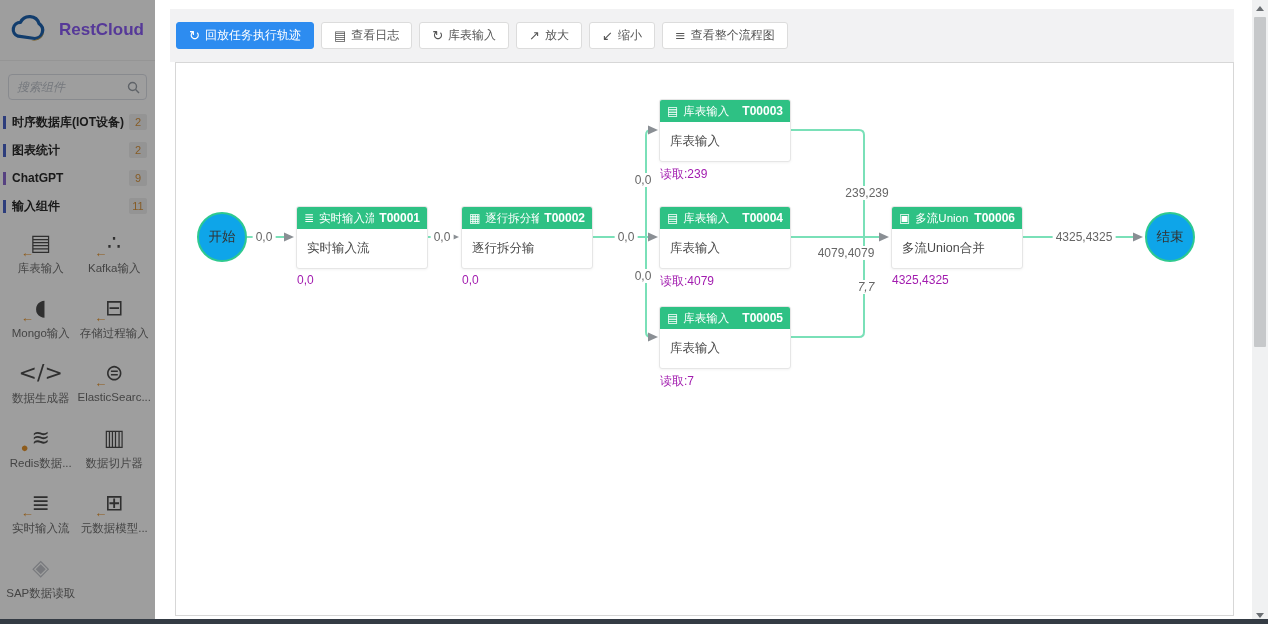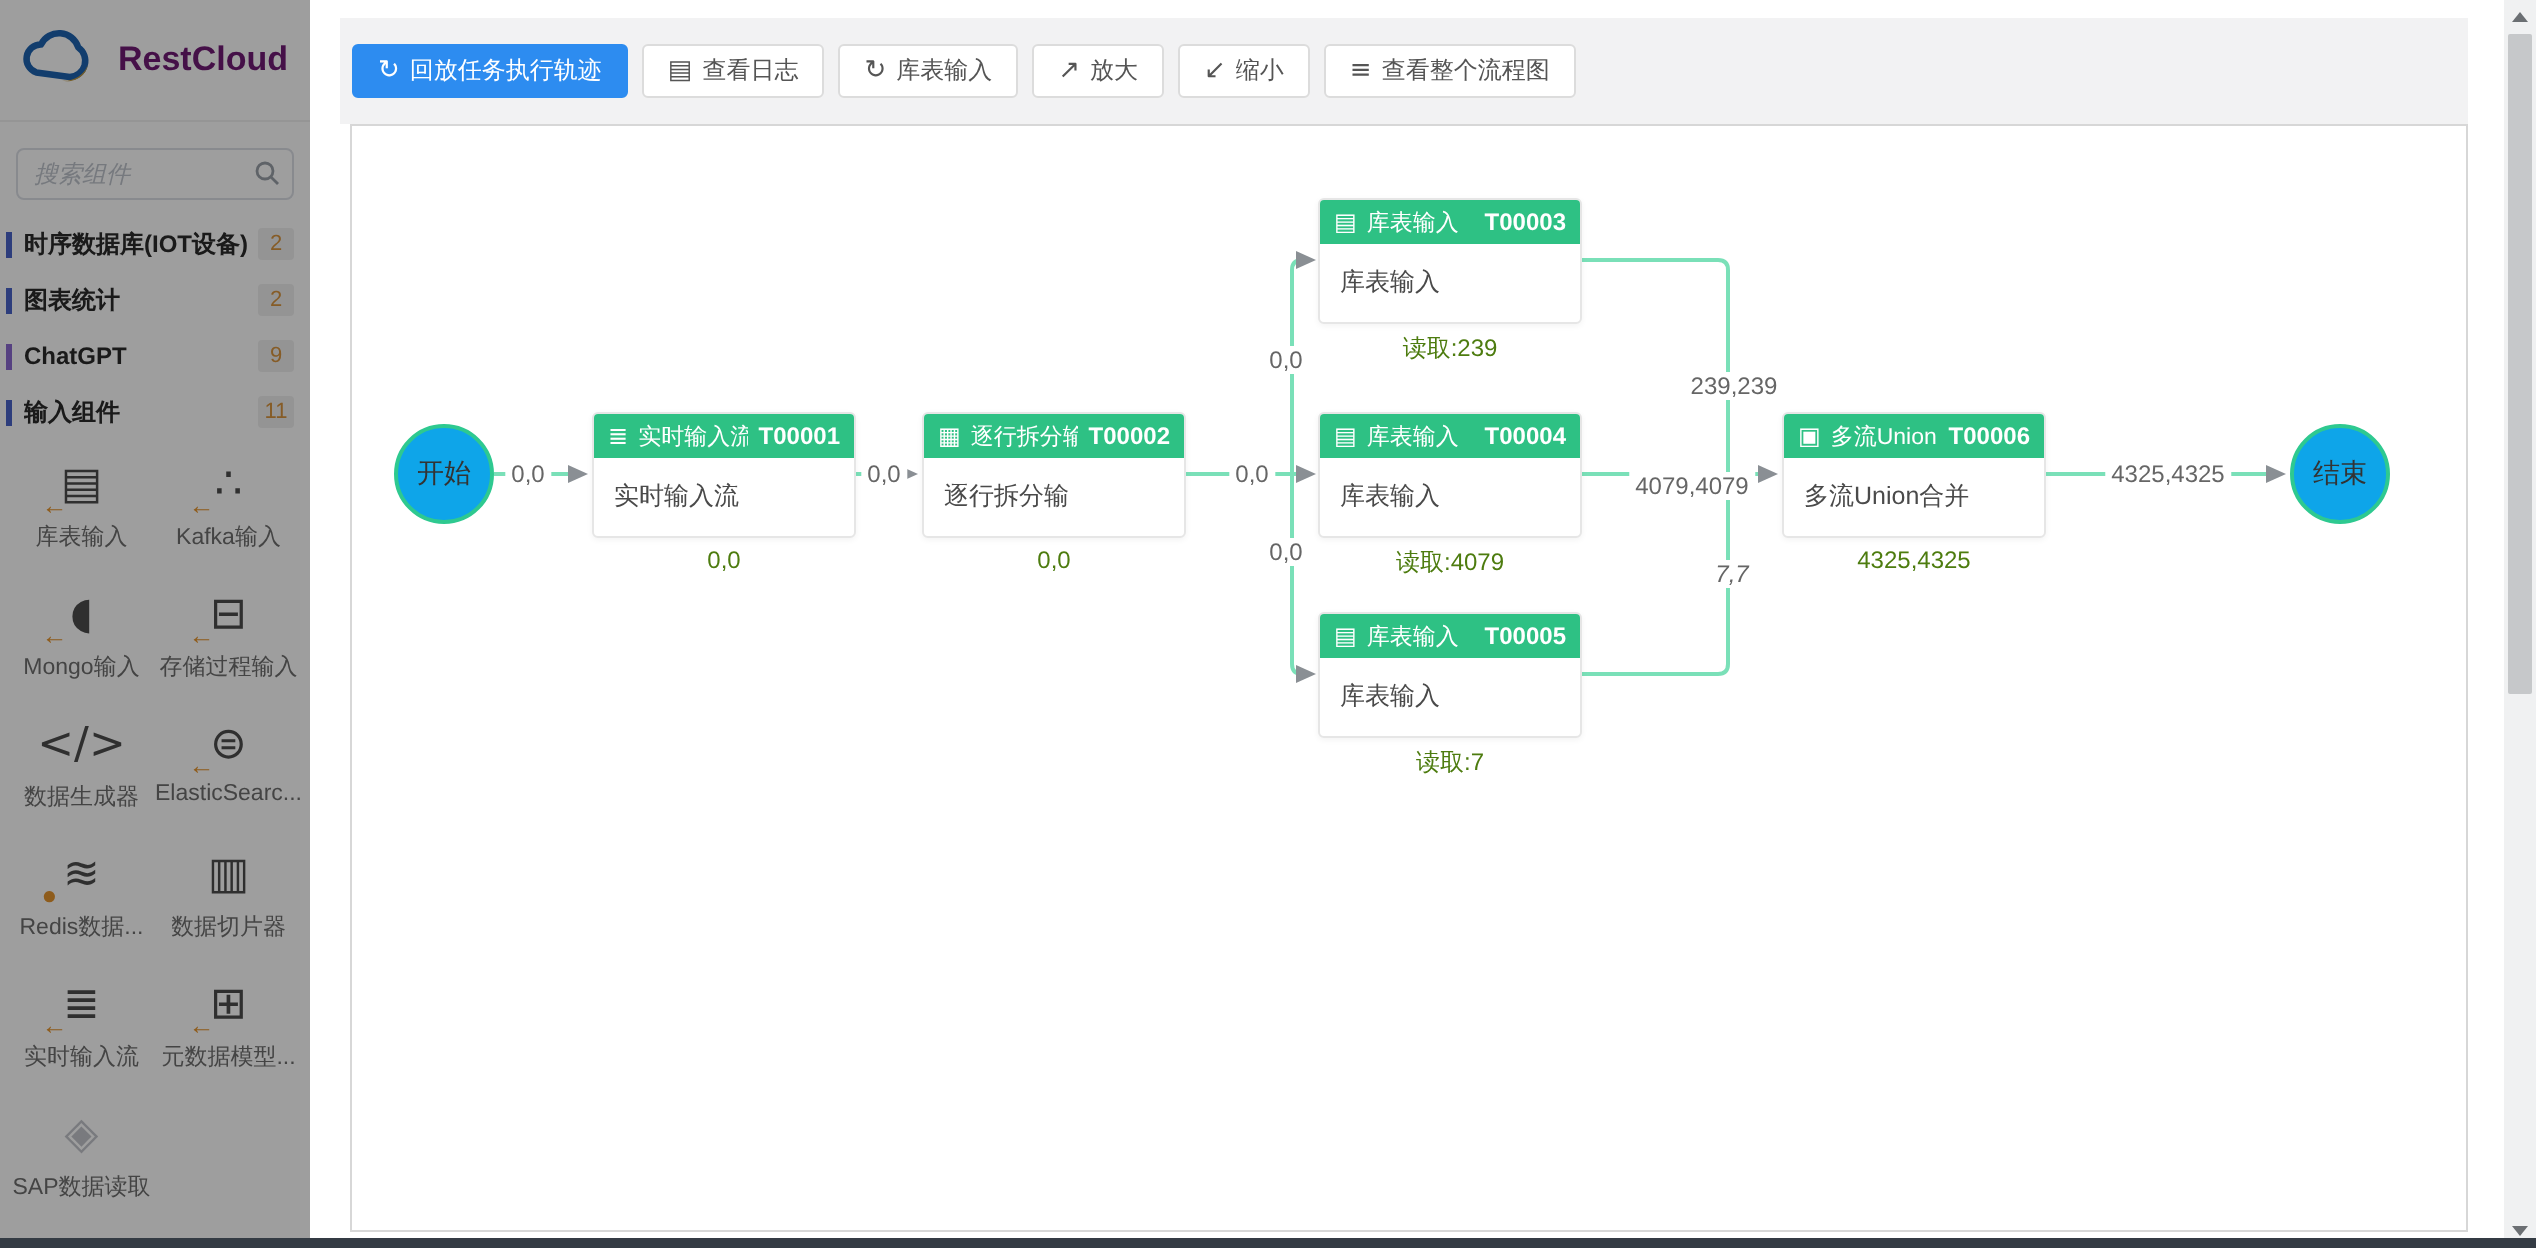--- a/index.html
+++ b/index.html
@@ -4,21 +4,21 @@
 <style>
   html,body{margin:0;padding:0;}
   body{
     width:1268px;height:624px;position:relative;overflow:hidden;
     font-family:"Liberation Sans","DejaVu Sans",sans-serif;
     background:#fff;
   }
   
   .sidebar{position:absolute;left:0;top:0;width:155px;height:624px;background:#fff;overflow:hidden;}
   .logo-row{height:60px;display:flex;align-items:center;padding-left:10px;gap:7px;border-bottom:1px solid #f0f0f0;}
-  .brand{font-size:17px;font-weight:bold;color:#701a75;}
+  .brand{font-size:17px;font-weight:bold;color:#8b5cf6;}
   .search-wrap{margin:13px 8px 8px;position:relative;}
   .search-wrap input{
     width:100%;height:26px;box-sizing:border-box;border:1px solid #dcdfe6;border-radius:4px;
     font-size:12px;padding:0 24px 0 8px;color:#666;outline:none;font-family:inherit;font-style:italic;
   }
   .search-wrap input::placeholder{color:#bfc4cc;}
   .search-ico{position:absolute;right:7px;top:6px;}
   .cat-row{display:flex;align-items:center;height:28px;padding:0 8px 0 12px;position:relative;cursor:pointer;}
   .cat-row::before{content:"";position:absolute;left:3px;top:8px;width:3px;height:13px;background:#4a63c8;}
   .cat-row.cat-purple::before{background:#8b6ad1;}
@@ -52,28 +52,28 @@
   .fc-start{left:21px;top:149px;}
   .fc-end{left:969px;top:149px;}
   .fnode{position:absolute;width:130px;background:#fff;border:1px solid #e6e6e6;border-radius:3px;
     box-shadow:0 1px 3px rgba(0,0,0,0.05);z-index:2;cursor:pointer;}
   .fnode-header{height:22px;background:#2ec184;color:#fff;display:flex;align-items:center;gap:5px;
     padding:0 7px;border-radius:2px 2px 0 0;font-size:11.5px;}
   .fnode-icon{font-size:12px;line-height:1;font-family:"DejaVu Sans",sans-serif;}
   .fnode-type{flex:1;white-space:nowrap;overflow:hidden;}
   .fnode-id{font-weight:bold;font-size:12px;}
   .fnode-body{height:39px;display:flex;align-items:center;padding:0 10px;font-size:12.5px;color:#4a4a4a;}
-  .fnode-sub{position:absolute;top:66px;left:0;width:100%;text-align:center;font-size:12px;color:#4d7c0f;}
+  .fnode-sub{position:absolute;top:66px;left:0;width:100%;text-align:left;font-size:12px;color:#a21caf;}
   .n0{left:120px;top:143px;} .n1{left:285px;top:143px;} .n2{left:483px;top:36px;}
   .n3{left:483px;top:143px;} .n4{left:483px;top:243px;} .n5{left:715px;top:143px;}
   .edge-label{position:absolute;transform:translate(-50%,-50%);background:#fff;padding:0 3px;
     font-size:12px;color:#666;white-space:nowrap;z-index:3;}
   .el0{left:88px;top:174px;} .el1{left:266px;top:174px;} .el2{left:450px;top:174px;}
   .el3{left:467px;top:117px;} .el4{left:467px;top:213px;} .el5{left:691px;top:130px;}
-  .el6{left:670px;top:180px;} .el7{left:690px;top:224px;font-style:italic;} .el8{left:908px;top:174px;}
+  .el6{left:670px;top:190px;} .el7{left:690px;top:224px;font-style:italic;} .el8{left:908px;top:174px;}
   
   .scrollbar{position:absolute;right:0;top:0;width:16px;height:624px;background:#f0f1f2;z-index:25;}
   .sb-thumb{position:absolute;left:2px;top:17px;width:12px;height:330px;background:#c6c8ca;border-radius:1px;}
   .sb-up,.sb-down{position:absolute;left:4px;width:0;height:0;border-left:4px solid transparent;border-right:4px solid transparent;}
   .sb-up{top:6px;border-bottom:5px solid #6b6f73;}
   .sb-down{bottom:6px;border-top:5px solid #6b6f73;}
   .bottom-strip{position:absolute;left:0;bottom:0;width:1268px;height:5px;background:#343b44;z-index:30;}
 </style>
 </head>
 <body>

